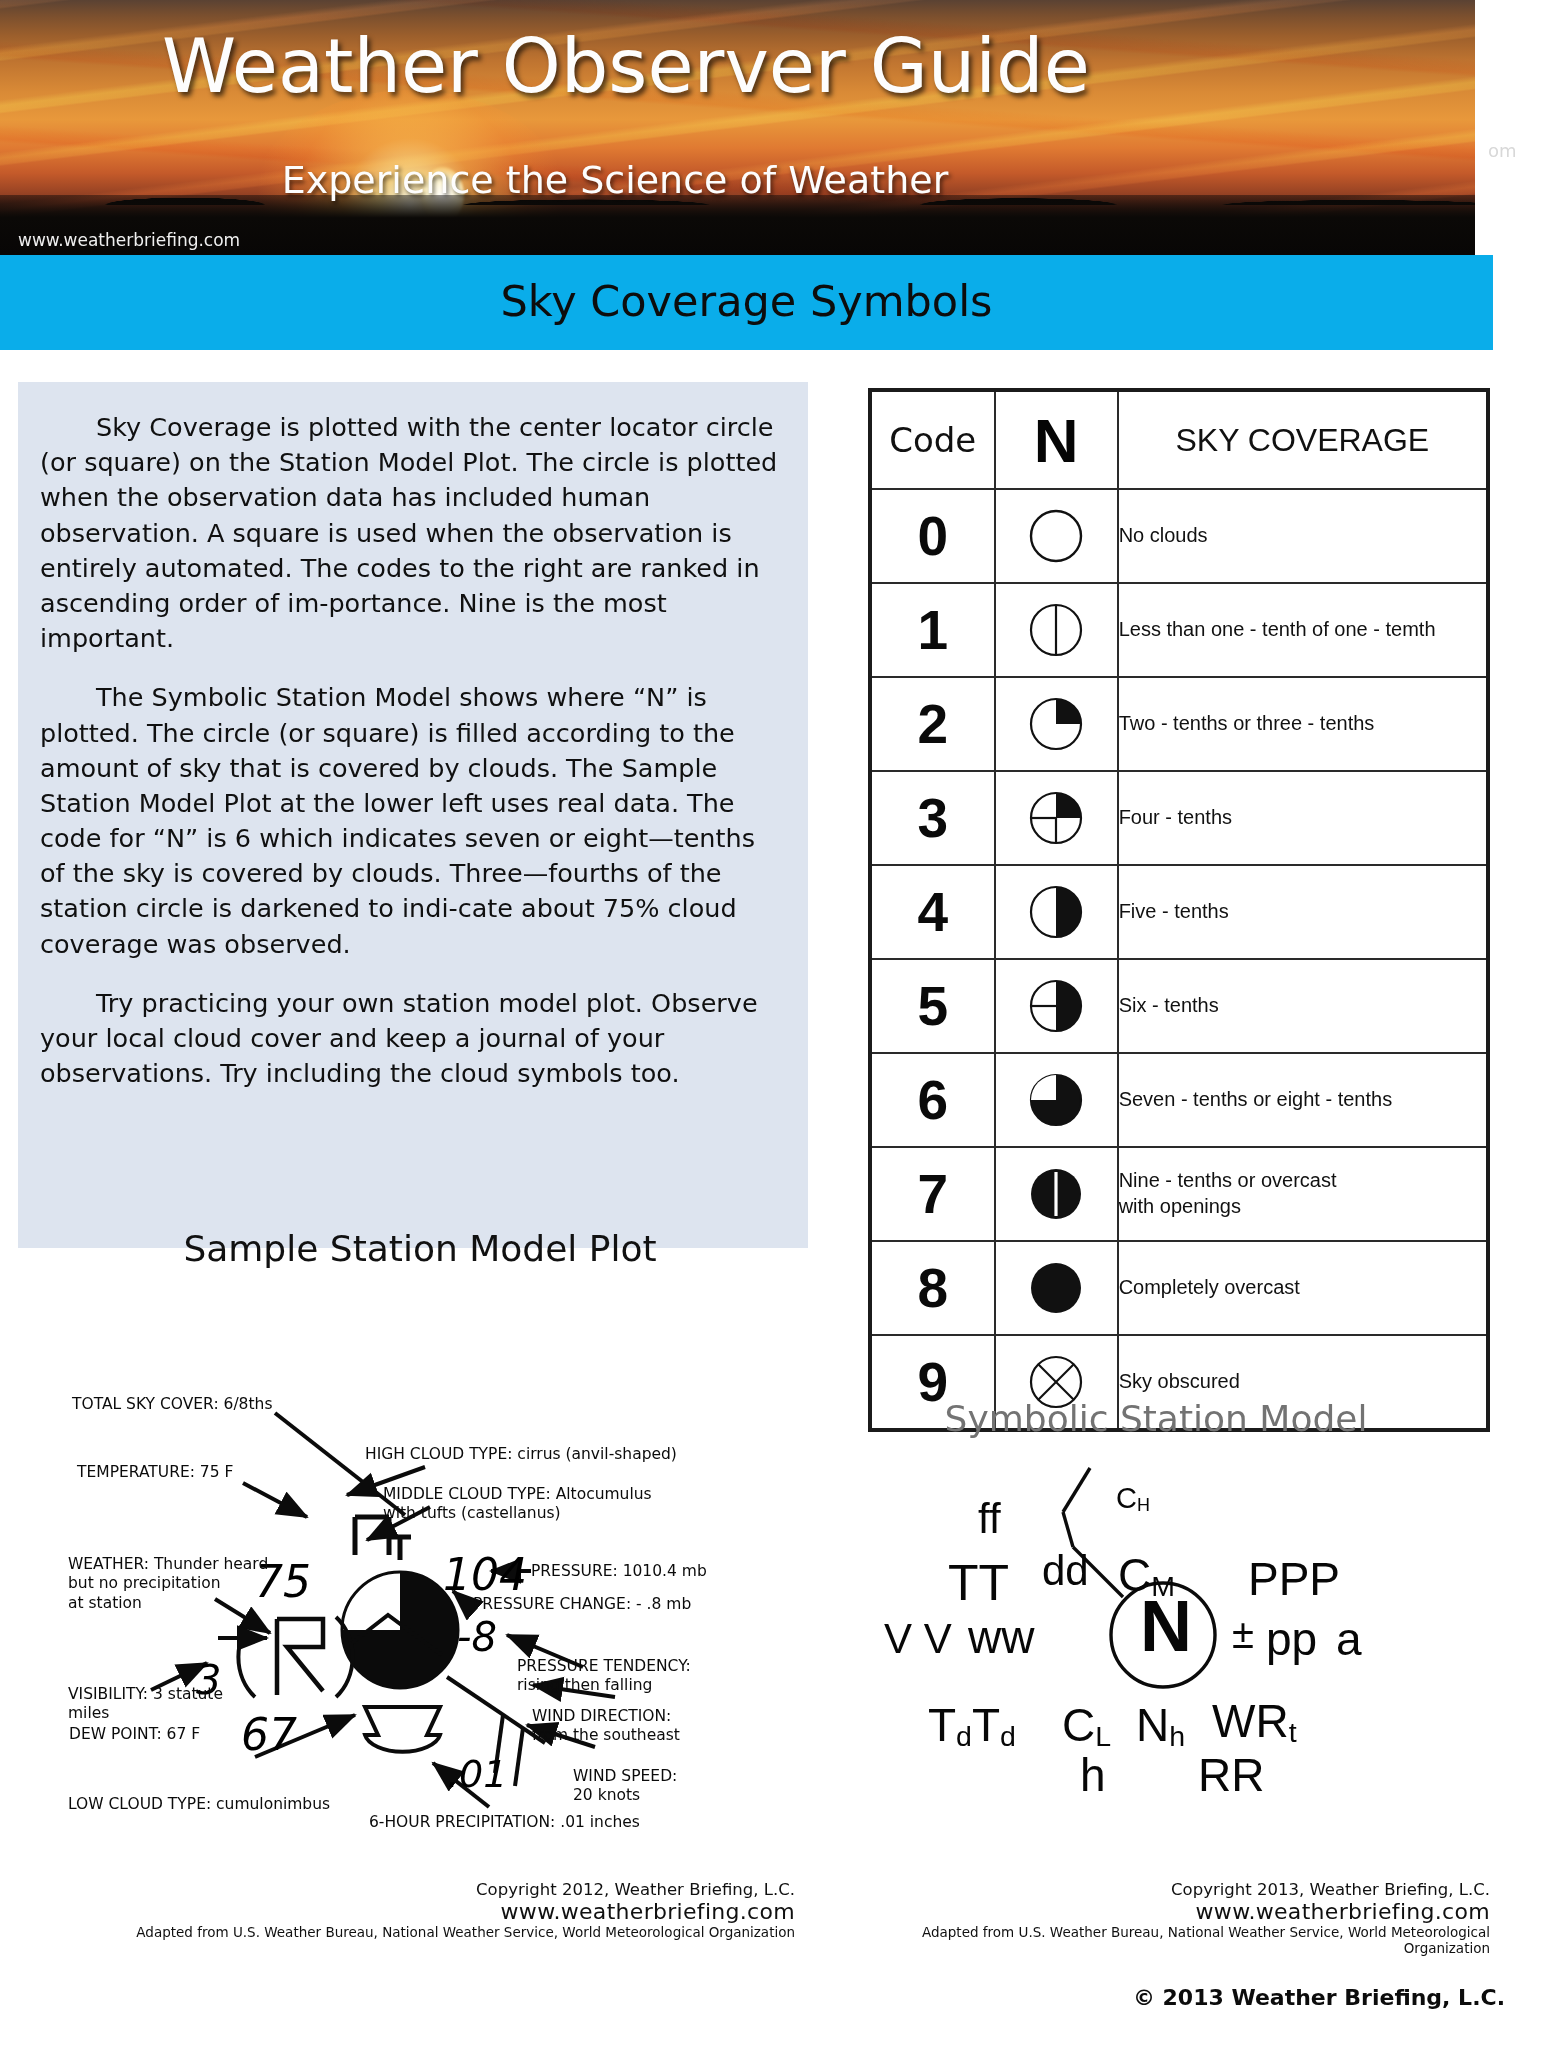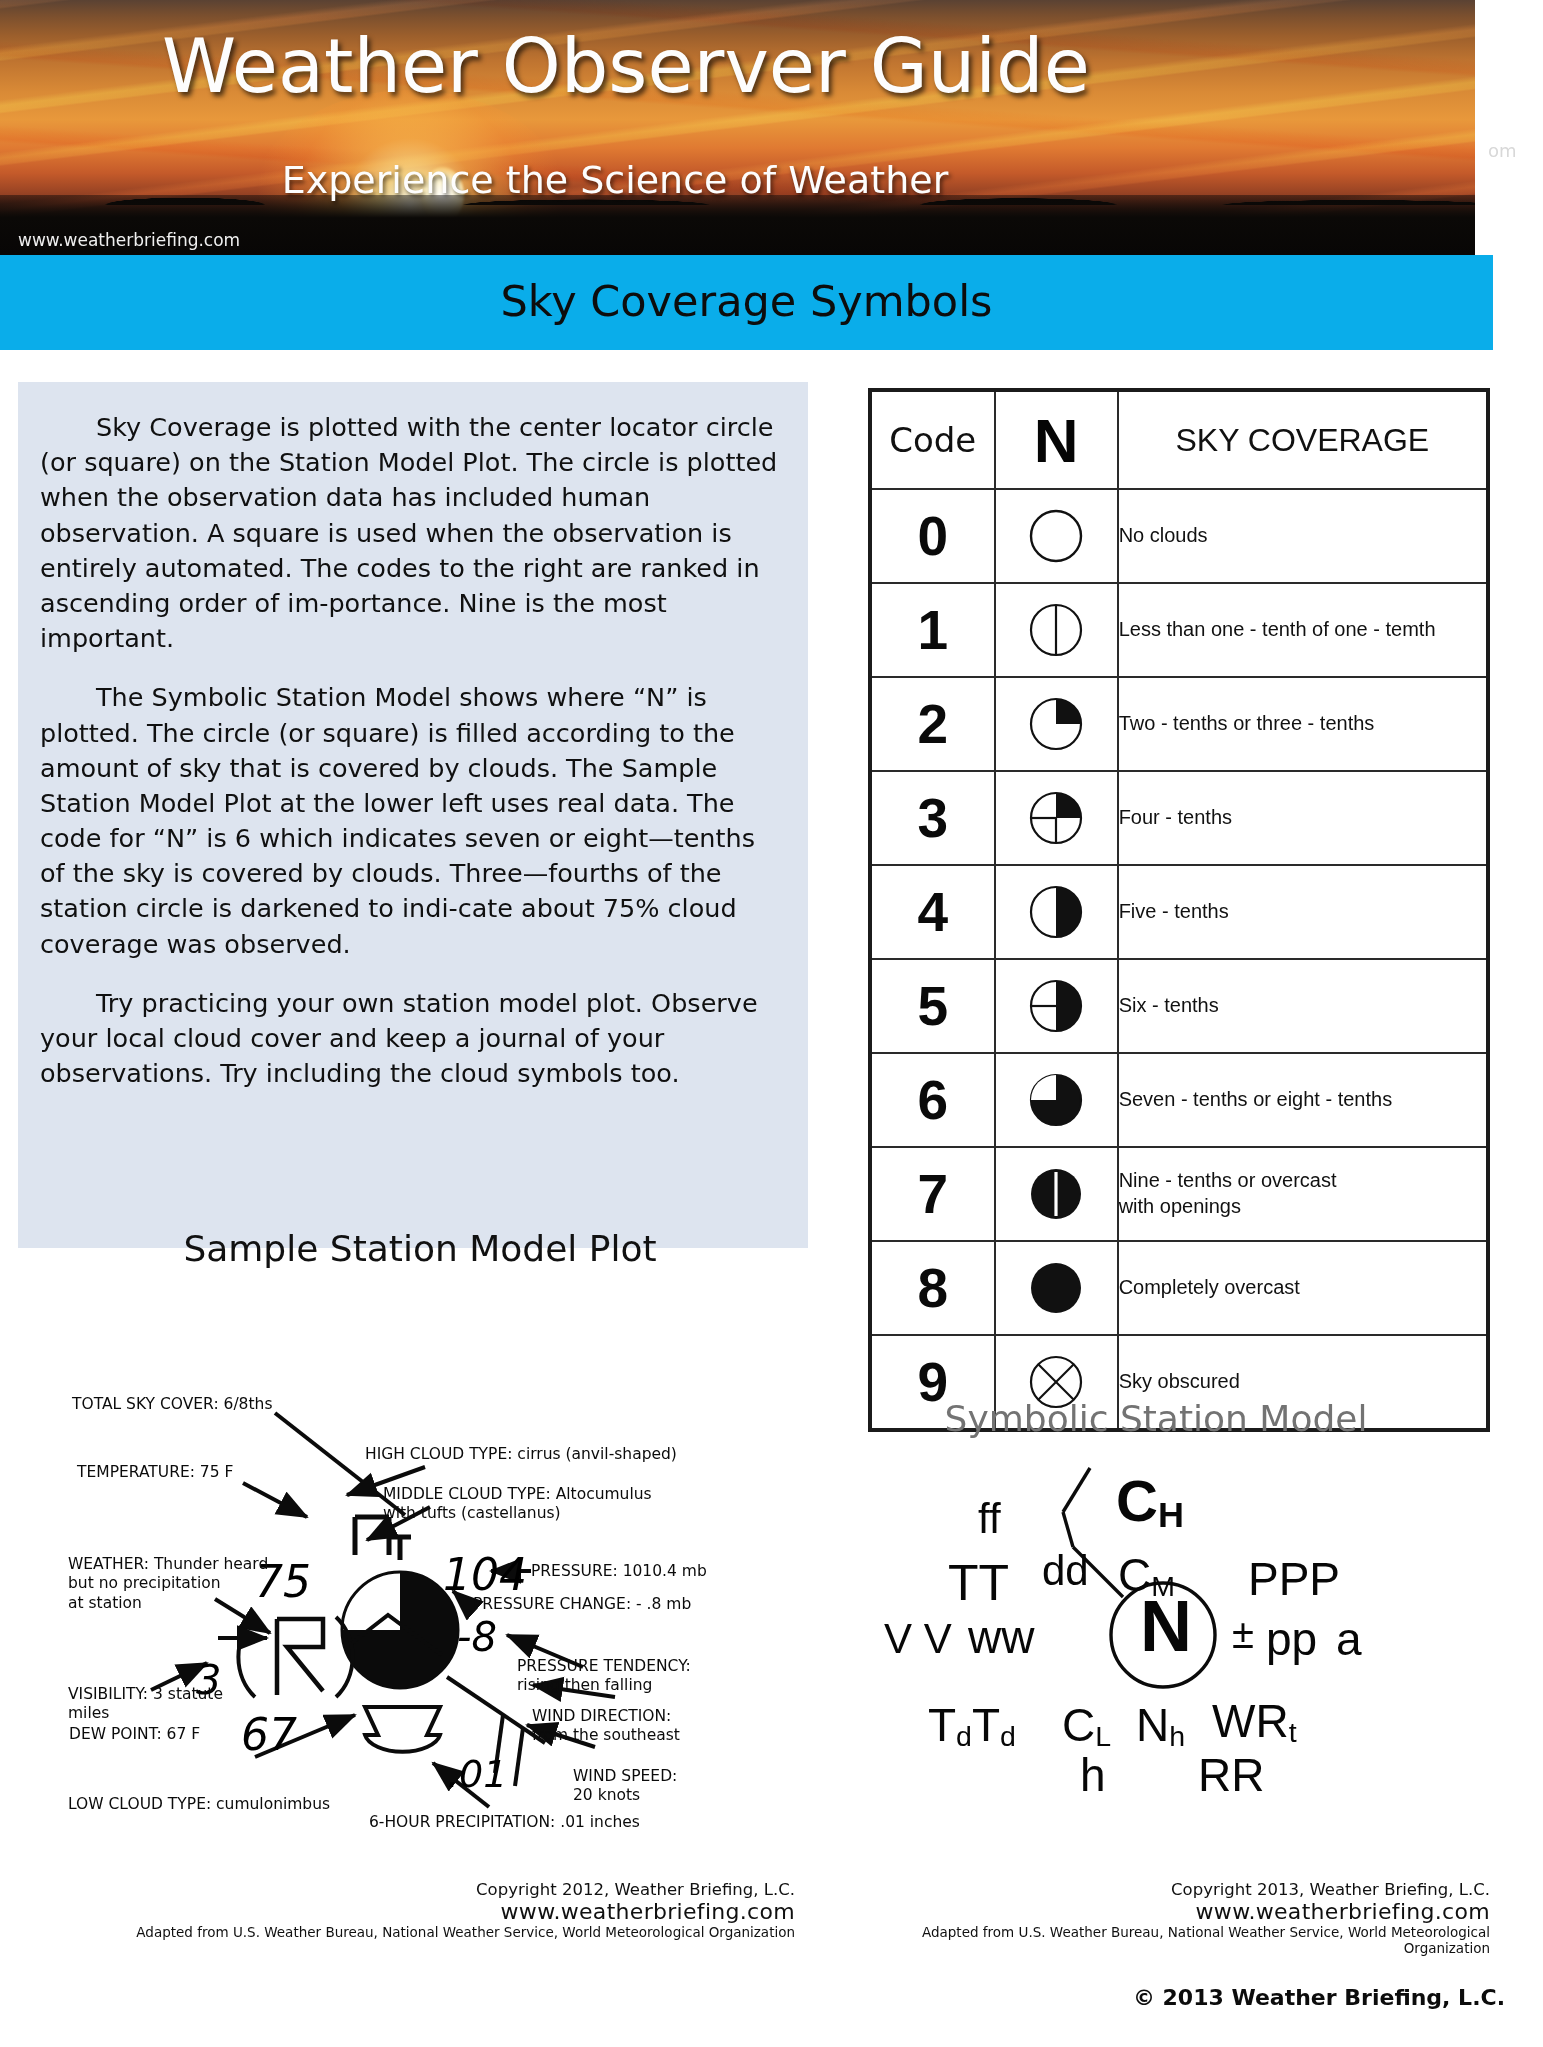--- a/index.html
+++ b/index.html
@@ -433,21 +433,21 @@
     <circle cx="295" cy="195" r="52" fill="none" stroke="#0b0b0b" stroke-width="3.4"></circle>
 
     <line x1="255" y1="157" x2="205" y2="107" stroke="#0b0b0b" stroke-width="3.4"></line>
     <line x1="205" y1="107" x2="195" y2="72" stroke="#0b0b0b" stroke-width="3.4"></line>
     <line x1="195" y1="72" x2="222" y2="28" stroke="#0b0b0b" stroke-width="3.4"></line>
   </svg>
 
   <div class="slbl" style="left:110px;top:58px;font-size:42px;">ff</div>
   <div class="slbl" style="left:80px;top:118px;font-size:50px;">TT</div>
   <div class="slbl" style="left:174px;top:110px;font-size:42px;">dd</div>
-  <div class="slbl" style="left:248px;top:32px;font-size:58px;font-weight:bold;">
+  <div class="slbl" style="left:248px;top:44px;font-size:29px;">
     <span>C</span><span class="sub">H</span>
   </div>
   <div class="slbl" style="left:250px;top:112px;font-size:46px;">
     <span>C</span><span class="sub">M</span>
   </div>
   <div class="slbl" style="left:380px;top:116px;font-size:46px;">PPP</div>
   <div class="slbl" style="left:16px;top:178px;font-size:42px;">V V</div>
   <div class="slbl" style="left:100px;top:174px;font-size:46px;">ww</div>
   <div class="slbl" style="left:272px;top:150px;font-size:72px;font-weight:bold;">N</div>
   <div class="slbl" style="left:364px;top:174px;font-size:40px;">±</div>

